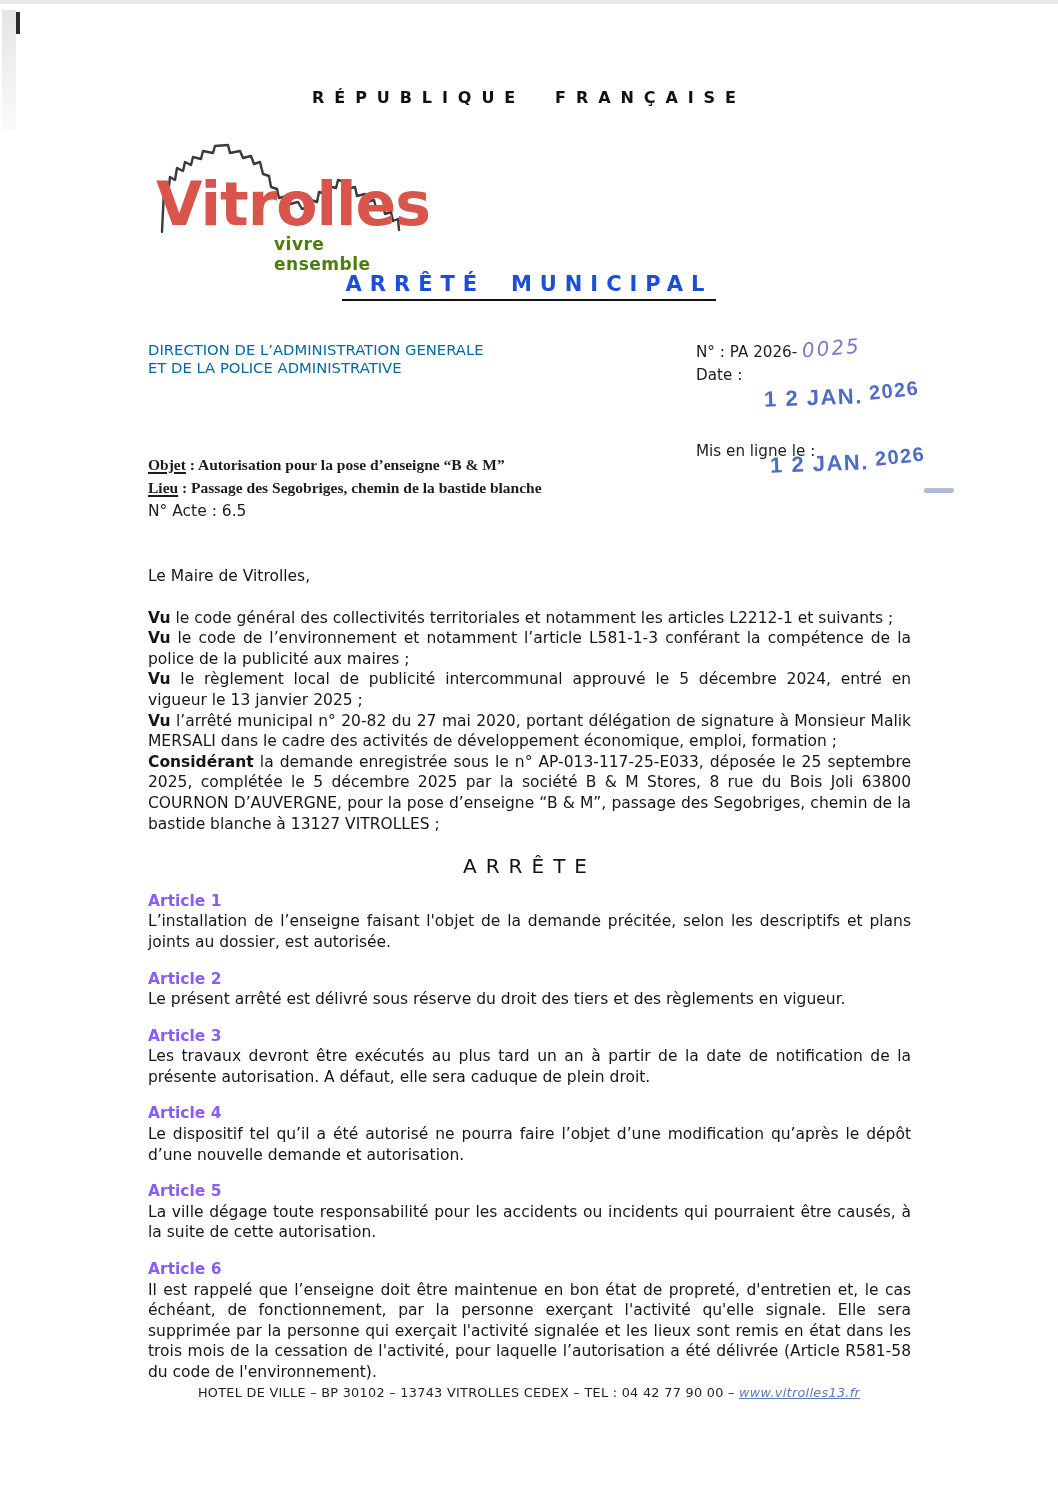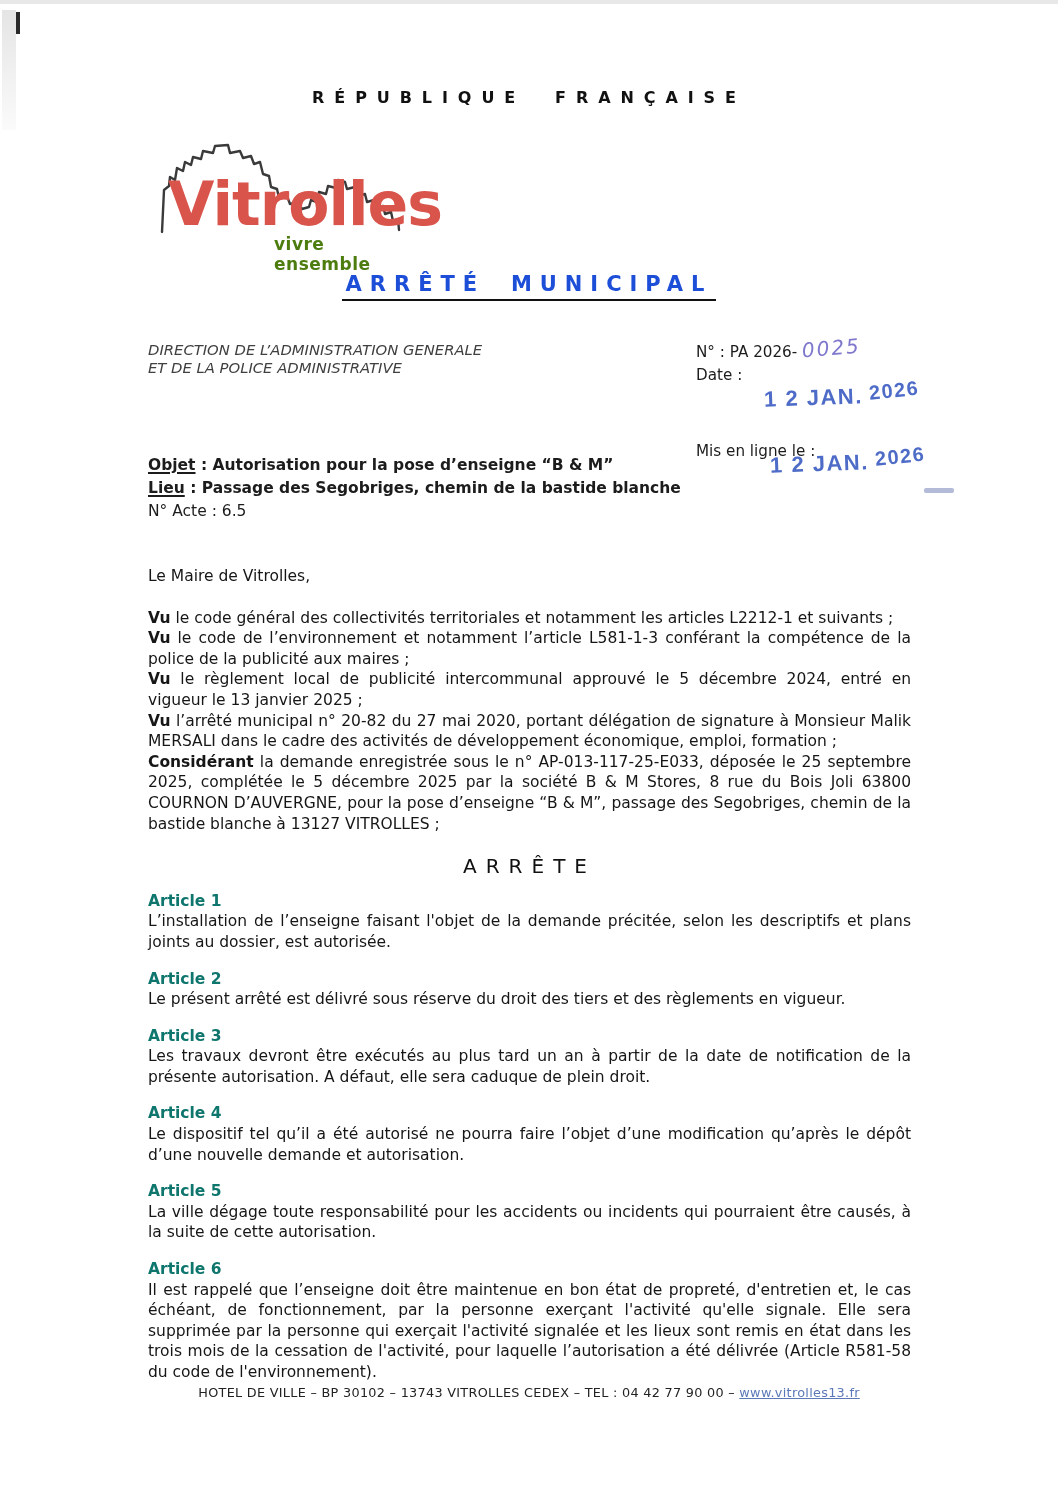--- a/index.html
+++ b/index.html
@@ -22,41 +22,41 @@
   .republic {
     position:absolute; top:84px; left:0; width:100%;
     text-align:center; font-size:16px; font-weight:600;
     letter-spacing:0.62em; word-spacing:0.9em; color:#111;
   }
 
   
   .logo { position:absolute; left:156px; top:136px; width:270px; height:110px; }
   .logo svg { position:absolute; left:0; top:0; }
   .logo-word {
-    position:absolute; left:12px; top:34px;
+    position:absolute; left:0px; top:34px;
     font-size:60px; font-weight:600; letter-spacing:-1px;
     color:#d9544b; line-height:1;
   }
   .logo-tagline {
     position:absolute; left:118px; top:94px;
     font-size:17px; font-weight:600; color:#4d7c0f; letter-spacing:0.5px;
   }
 
   .doc-title {
     position:absolute; top:268px; left:0; width:100%; text-align:center;
   }
   .doc-title span {
     display:inline-block; font-size:21px; font-weight:bold;
     letter-spacing:0.38em; word-spacing:0.5em; color:#1d4ed8;
     border-bottom:2.5px solid #111; padding:0 4px 3px 4px;
   }
 
   .direction {
     position:absolute; left:148px; top:337px; width:430px;
-    font-size:14.8px; line-height:1.25; color:#404040;font-style:italic;
+    font-size:14.8px; line-height:1.25; color:#0369a1;
   }
 
   .refblock { position:absolute; left:696px; top:334px; width:290px; font-size:15.2px; }
   .ref-row { position:relative; margin-bottom:4px; }
   .handwritten {
     display:inline-block; color:#7f78cc; font-style:italic; font-size:20px;
     letter-spacing:2px; transform:rotate(-5deg) translateY(-2px); font-weight:500;
   }
   .stamp {
     display:inline-block; color:#4565c5; font-weight:bold; font-size:22px;
@@ -64,40 +64,40 @@
     font-family:"Liberation Sans", sans-serif;
   }
   .stamp .year { display:inline-block; font-size:20px; transform:translateY(-5px) rotate(-4deg); margin-left:6px; }
   .stamp-1 { position:absolute; left:68px; top:18px; }
   .stamp-2 { position:absolute; left:74px; top:8px; }
   .online-row { margin-top:18px; }
   .stamp-smudge { position:absolute; left:228px; top:46px; width:30px; height:5px;
                   background:#8a97c4; opacity:.65; border-radius:2px; }
 
   .subject { position:absolute; left:148px; top:451px; width:700px; font-size:15.5px; line-height:1.3; }
-  .subject .b { font-weight:bold; }
+  .subject .b { font-weight:bold;font-family:Liberation Serif, serif; }
   .subject .u { text-decoration:underline; text-decoration-thickness:1.5px; text-underline-offset:2px; }
   .subject-line { margin-bottom:3px; }
 
   .bodytext { position:absolute; left:148px; top:562px; width:763px;
               font-size:15.5px; line-height:20.6px; color:#161616; }
   .salutation { margin-bottom:21px; }
   .recital { text-align:justify; margin:0; }
   .recital strong { font-weight:bold; }
   .decision-heading { text-align:center; font-weight:normal; font-size:20px;
                       letter-spacing:0.45em; margin:22px 0 14px 0; color:#111; }
   .article { margin-bottom:16px; }
-  .article h3 { margin:0; font-size:15.5px; font-weight:bold; color:#0f766e; }
+  .article h3 { margin:0; font-size:15.5px; font-weight:bold; color:#8b5cf6; }
   .article p { margin:0; text-align:justify; }
 
   .footer {
     position:absolute; left:0; top:1381px; width:100%;
     text-align:center; font-size:12.8px; color:#222; letter-spacing:0.3px;
   }
-  .footer a { color:#5b79b8; text-decoration:underline; cursor:pointer; }
+  .footer a { color:#5b79b8; text-decoration:underline; cursor:pointer;font-style:italic; }
 </style>
 </head>
 <body>
 
 <div class="page">
 
   <div class="artifact-smudge"></div>
   <div class="artifact-bar"></div>
 
   <div class="republic">RÉPUBLIQUE FRANÇAISE</div>

